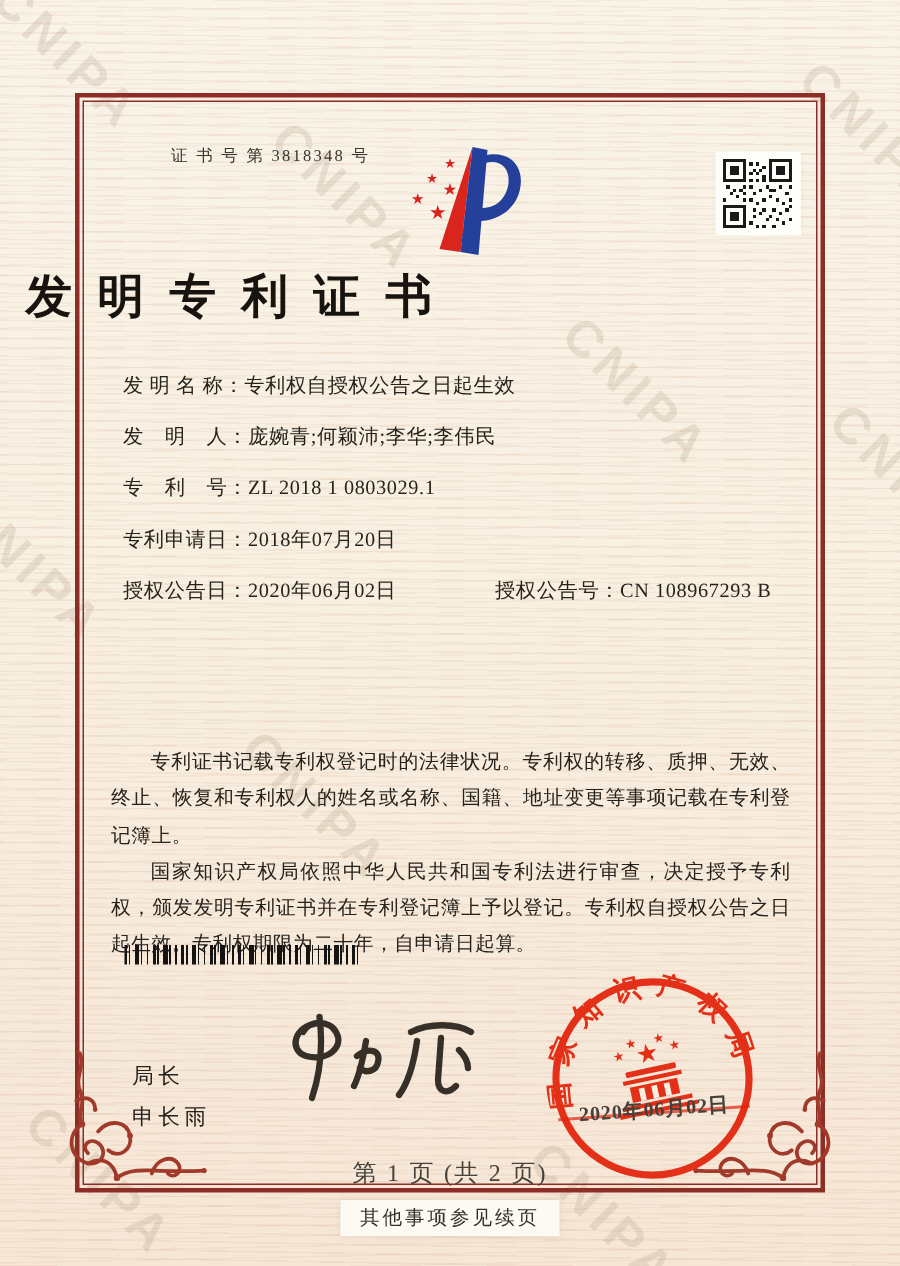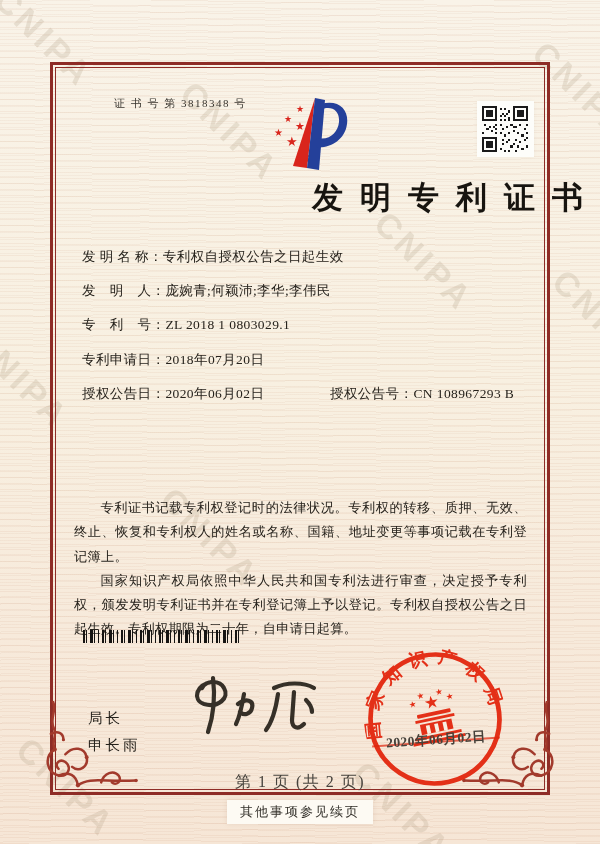--- a/index.html
+++ b/index.html
@@ -26,22 +26,22 @@
   .flourish{position:absolute;width:92px;height:92px;z-index:3;}
   .flourish.bl{left:46px;top:701px;}
   .flourish.br{left:462px;top:701px;transform:scaleX(-1);}
   
   .cert-no{position:absolute;left:98px;top:96px;font-size:11px;letter-spacing:1.5px;
     color:#38342e;z-index:4;margin-left:16px;}
   .logo{position:absolute;left:262px;top:94px;width:86px;height:82px;z-index:4;}
   .qr-patch{position:absolute;left:477px;top:101px;width:57px;height:56px;background:#fdfdfa;
     z-index:4;box-shadow:0 0 4px rgba(0,0,0,.04);}
   .qr-patch svg{position:absolute;left:5px;top:5px;width:46px;height:46px;}
-  .title{position:absolute;left:0;top:177px;width:600px;text-align:right;
-    font-size:31px;font-weight:bold;color:#17140f;letter-spacing:17px;
+  .title{position:absolute;left:0;top:177px;width:600px;text-align:left;
+    font-size:31px;font-weight:bold;color:#17140f;letter-spacing:17px;padding-left:17px;
     box-sizing:border-box;z-index:4;}
   
   .fields{position:absolute;left:82px;top:247px;width:445px;z-index:4;
     font-size:13.5px;color:#26221c;}
   .frow{margin-bottom:14.2px;line-height:20px;letter-spacing:.4px;white-space:nowrap;}
   .frow .lab{color:#26221c;}
   .frow .val{color:#26221c;}
   .frow.two-col{display:flex;gap:20px;}
   .frow .col1{width:228px;}
   

